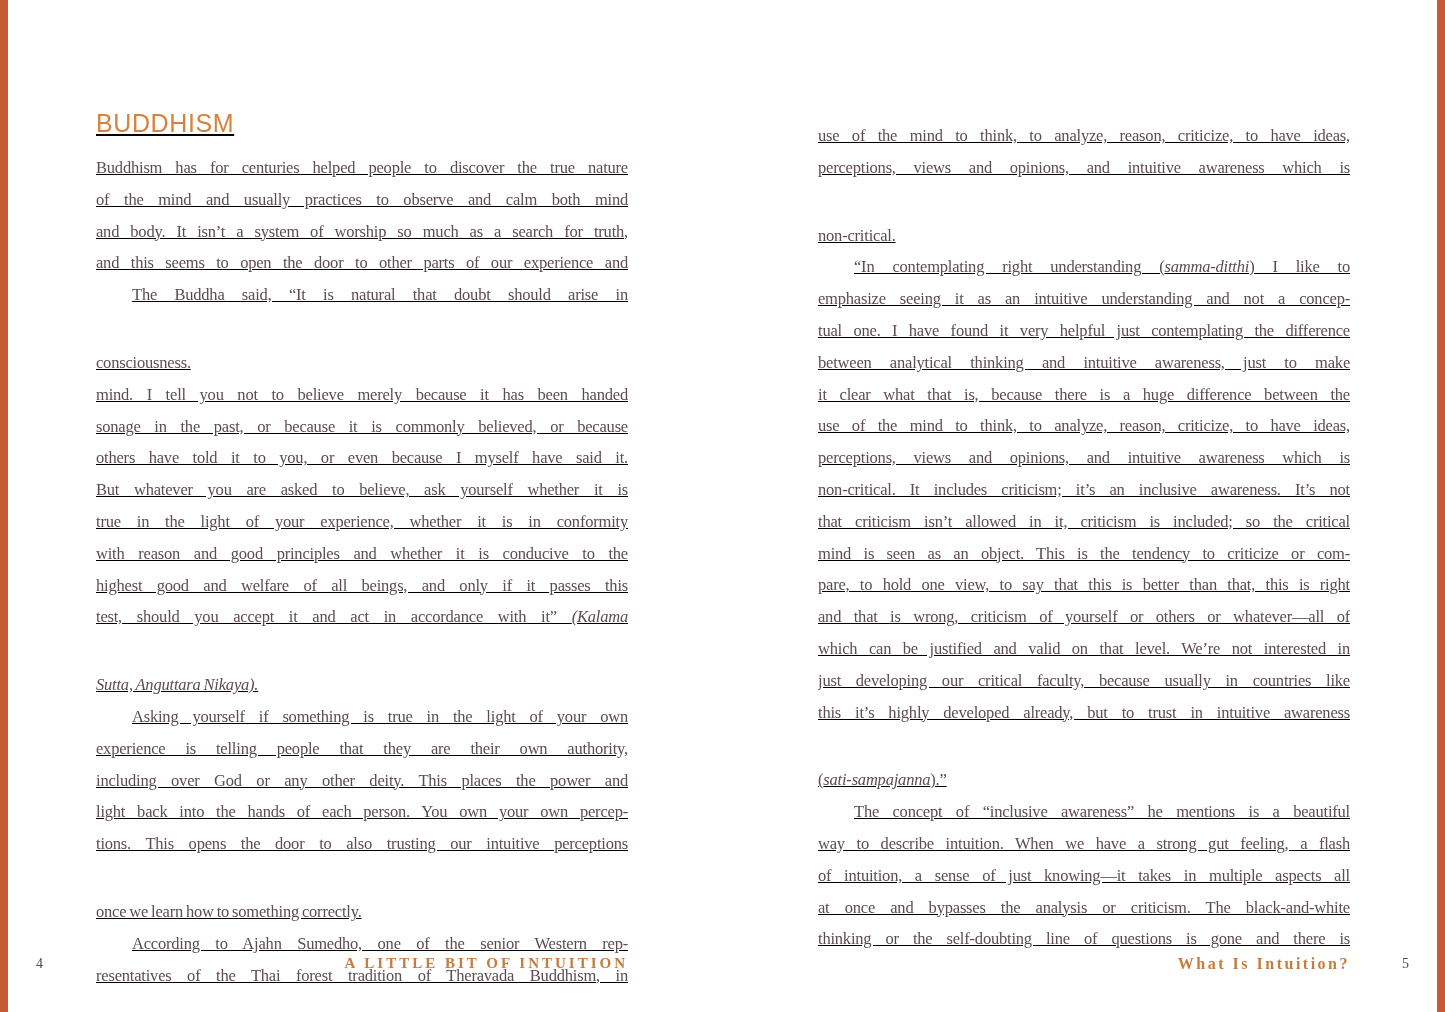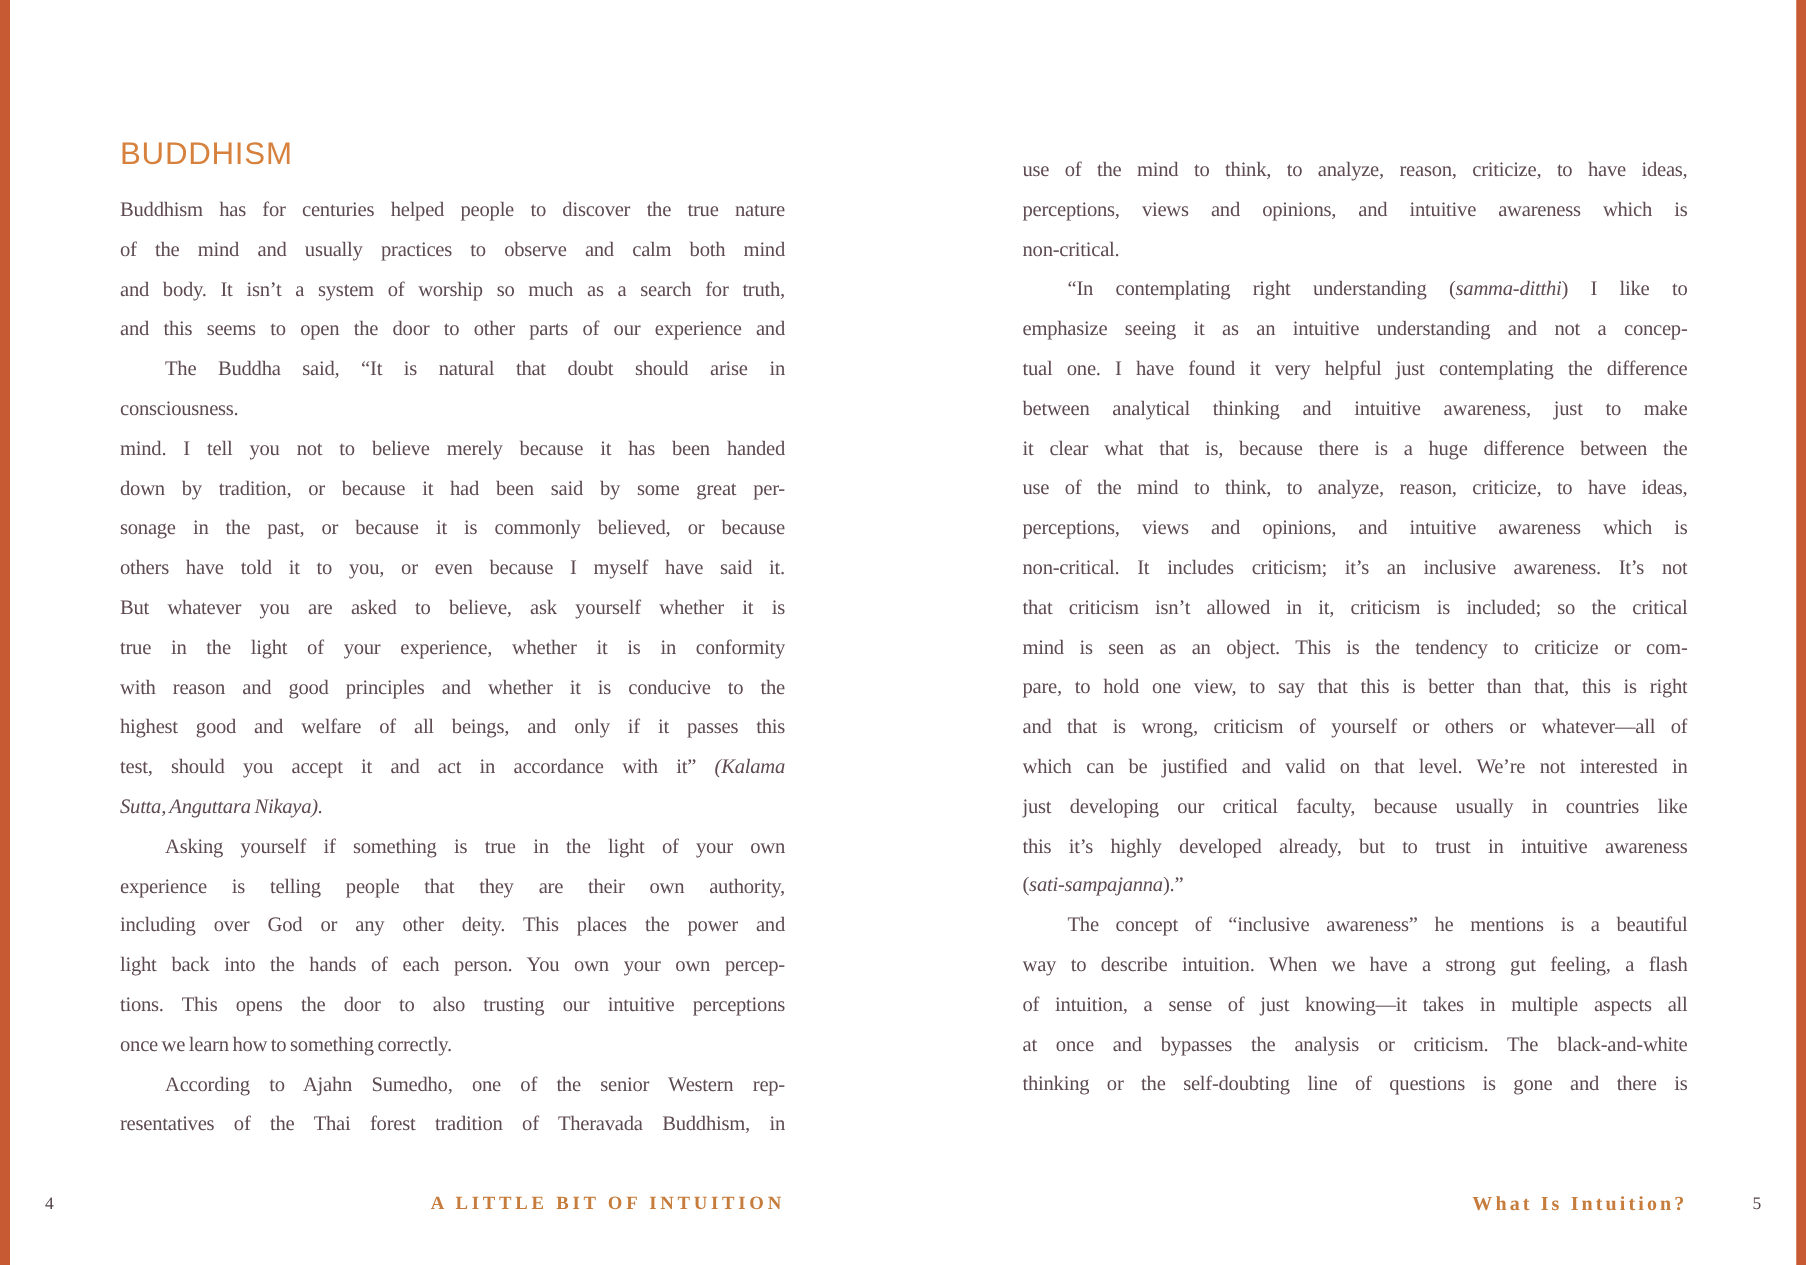--- a/index.html
+++ b/index.html
@@ -15,21 +15,21 @@
   body{
     width:1445px;height:1012px;
     background:var(--paper);
     position:relative;overflow:hidden;
     font-family:"Liberation Serif", serif;
   }
   .edge-bar{position:absolute;top:0;width:8px;height:1012px;background:var(--edge-bar);}
   .edge-bar.left{left:0;}
   .edge-bar.right{right:0;}
 
-  .page-col{position:absolute;width:532px;}
+  .page-col{position:absolute;width:532px;text-decoration:underline;}
   .page-col.left{left:96px;top:110px;}
   .page-col.right{left:818px;top:120px;}
 
   .heading{
     font-family:"Liberation Sans", sans-serif;
     font-size:25px;line-height:26px;
     font-weight:500;letter-spacing:0.6px;
     color:var(--accent);
     margin:0 0 16px 0;
   }
@@ -41,20 +41,21 @@
     word-spacing:-1px;
     text-align:justify;
     text-align-last:justify;
     -moz-text-align-last:justify;
     overflow:hidden;
     height:31.8px;
   }
   .body-lines .line.line-left{
     text-align:left;
     text-align-last:left;
+    margin-top:36px;
     -moz-text-align-last:left;
   }
   .body-lines .line.line-indent{padding-left:36px;}
   .body-lines em{font-style:italic;}
 
   .footer-pagenum{
     position:absolute;top:956px;
     font-size:14px;color:var(--page-num);
   }
   .footer-pagenum.left{left:36px;}
@@ -77,21 +78,20 @@
 <div class="page-col left">
   <h1 class="heading">BUDDHISM</h1>
   <div class="body-lines">
       <div class="line"><span>Buddhism has for centuries helped people to discover the true nature</span></div>
       <div class="line"><span>of the mind and usually practices to observe and calm both mind</span></div>
       <div class="line"><span>and body. It isn’t a system of worship so much as a search for truth,</span></div>
       <div class="line"><span>and this seems to open the door to other parts of our experience and</span></div>
       <div class="line line-indent"><span>The Buddha said, “It is natural that doubt should arise in</span></div>
       <div class="line line-left"><span>consciousness.</span></div>
       <div class="line"><span>mind. I tell you not to believe merely because it has been handed</span></div>
-      <div class="line"><span>down by tradition, or because it had been said by some great per-</span></div>
       <div class="line"><span>sonage in the past, or because it is commonly believed, or because</span></div>
       <div class="line"><span>others have told it to you, or even because I myself have said it.</span></div>
       <div class="line"><span>But whatever you are asked to believe, ask yourself whether it is</span></div>
       <div class="line"><span>true in the light of your experience, whether it is in conformity</span></div>
       <div class="line"><span>with reason and good principles and whether it is conducive to the</span></div>
       <div class="line"><span>highest good and welfare of all beings, and only if it passes this</span></div>
       <div class="line"><span>test, should you accept it and act in accordance with it” </span><em>(Kalama</em></div>
       <div class="line line-left"><em>Sutta, Anguttara Nikaya).</em></div>
       <div class="line line-indent"><span>Asking yourself if something is true in the light of your own</span></div>
       <div class="line"><span>experience is telling people that they are their own authority,</span></div>

